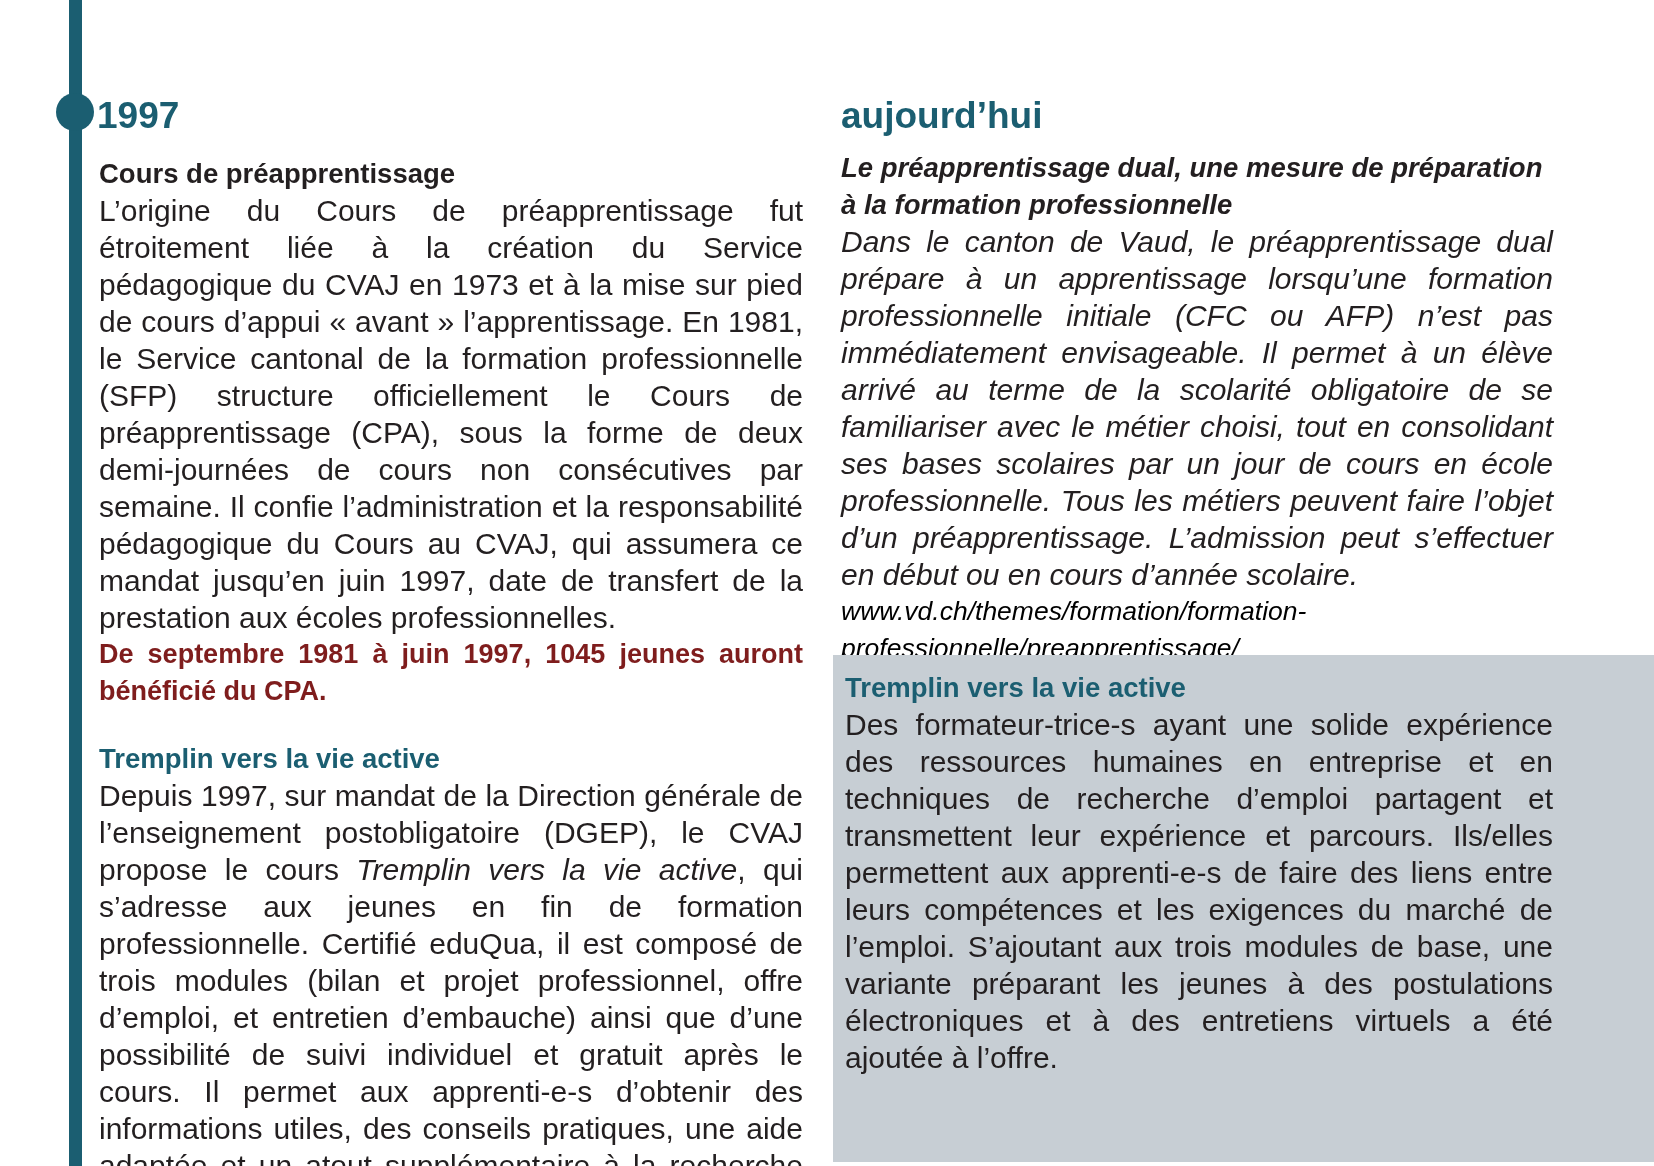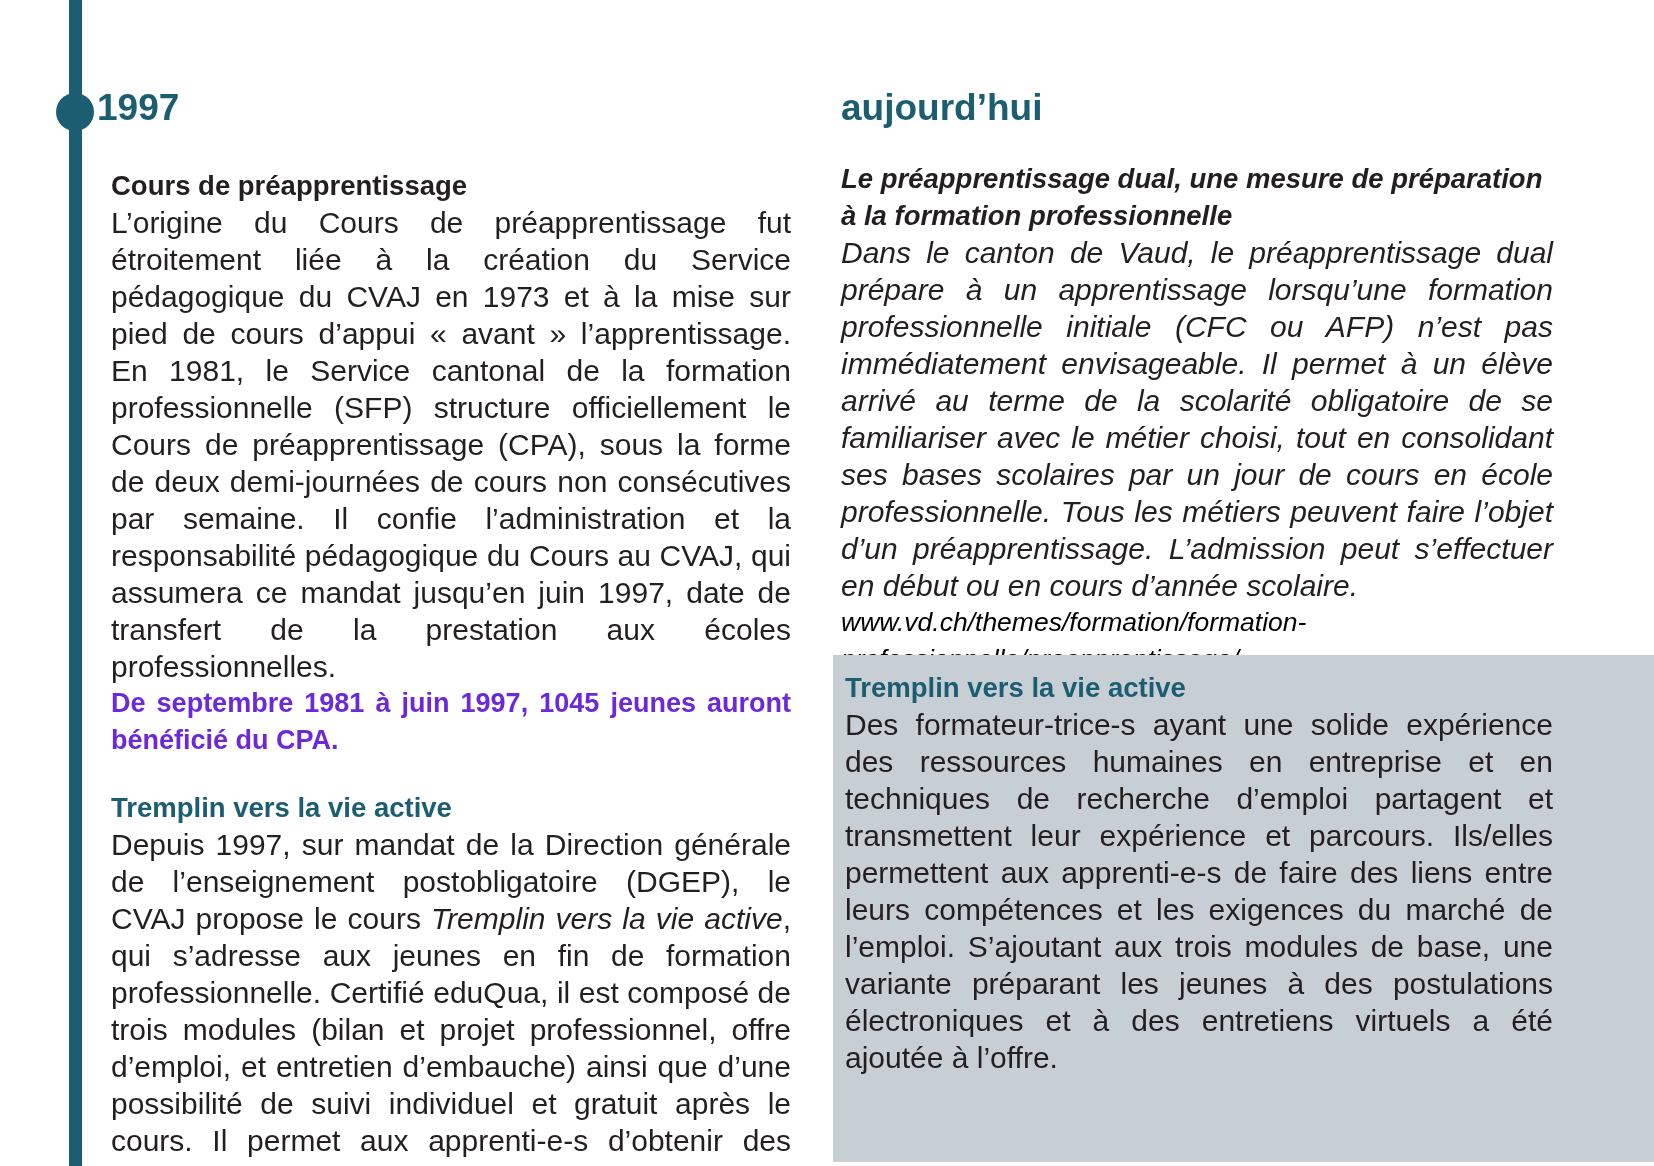--- a/index.html
+++ b/index.html
@@ -3,33 +3,33 @@
 <meta charset="utf-8">
 <style>
   html,body{margin:0;padding:0;background:#ffffff;}
   .page{
     position:relative;width:1654px;height:1166px;background:#ffffff;
     font-family:"Liberation Sans",sans-serif;color:#231f20;overflow:hidden;
   }
   .timeline-bar{position:absolute;left:69px;top:0;width:13px;height:1166px;background:#1b5e71;}
   .timeline-dot{position:absolute;left:56px;top:93px;width:38px;height:38px;border-radius:50%;background:#1b5e71;}
   .big-heading{
-    position:absolute;top:86px;font-size:37px;font-weight:bold;color:#1b5e71;line-height:44px;
+    position:absolute;top:94px;font-size:37px;font-weight:bold;color:#1b5e71;line-height:44px;
   }
   .year-pos{left:97px;}
   .today-pos{left:841px;}
   .left-col{position:absolute;left:95px;top:151px;width:712px;}
   .right-col{position:absolute;left:841px;top:149px;width:712px;}
   .section-heading{font-size:27.5px;font-weight:bold;line-height:37px;color:#231f20;}
   .section-heading.teal{color:#1b5e71;}
   .body-text{font-size:30px;line-height:37px;text-align:justify;}
-  .highlight{font-size:27px;line-height:37px;font-weight:bold;color:#6d28d9;text-align:justify;}
-  .section{margin:16px;}
+  .highlight{font-size:27px;line-height:37px;font-weight:bold;color:#7f1d1d;text-align:justify;}
+  .section{margin:4px;}
   .section + .section{margin-top:30px;}
-  .subtitle{font-size:27.5px;line-height:37px;font-weight:bold;font-style:italic;text-align:left;margin-top:11px;}
+  .subtitle{font-size:27.5px;line-height:37px;font-weight:bold;font-style:italic;text-align:left;}
   .italic-body{font-style:italic;}
   .inline-italic{font-style:italic;}
   .link{color:#000000;overflow-wrap:anywhere;word-break:break-word;cursor:pointer;}
   .vd-link{font-size:26.5px;line-height:37px;font-style:italic;}
   .info-box{position:absolute;left:833px;top:655px;width:821px;height:507px;background:#c7ced4;}
   .info-box-inner{padding:14px 101px 0 12px;}
   .box-link{font-size:26.5px;line-height:37px;margin-top:0;}
 </style>
 </head>
 <body>

